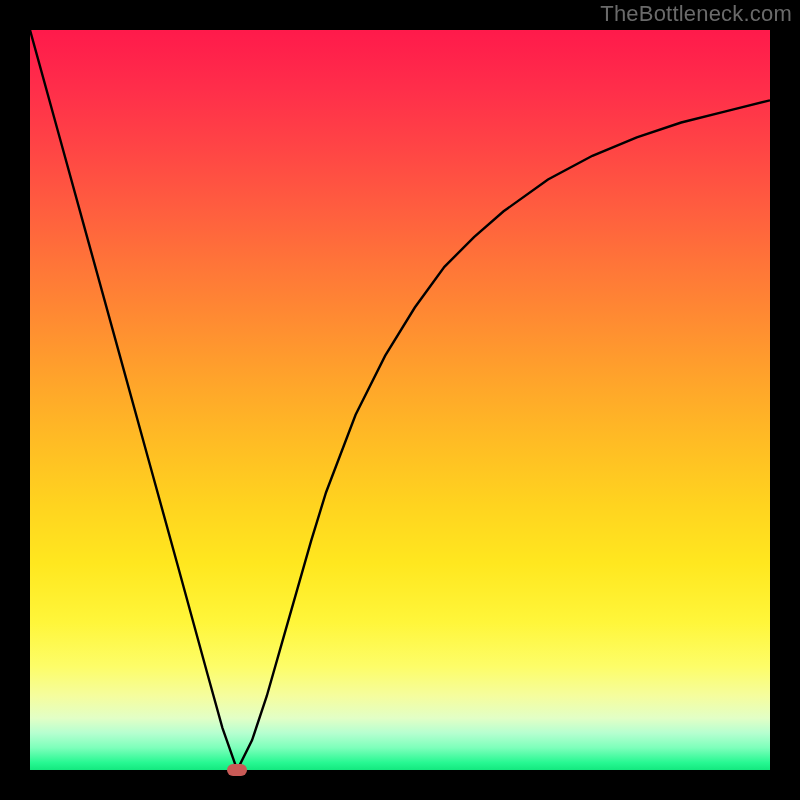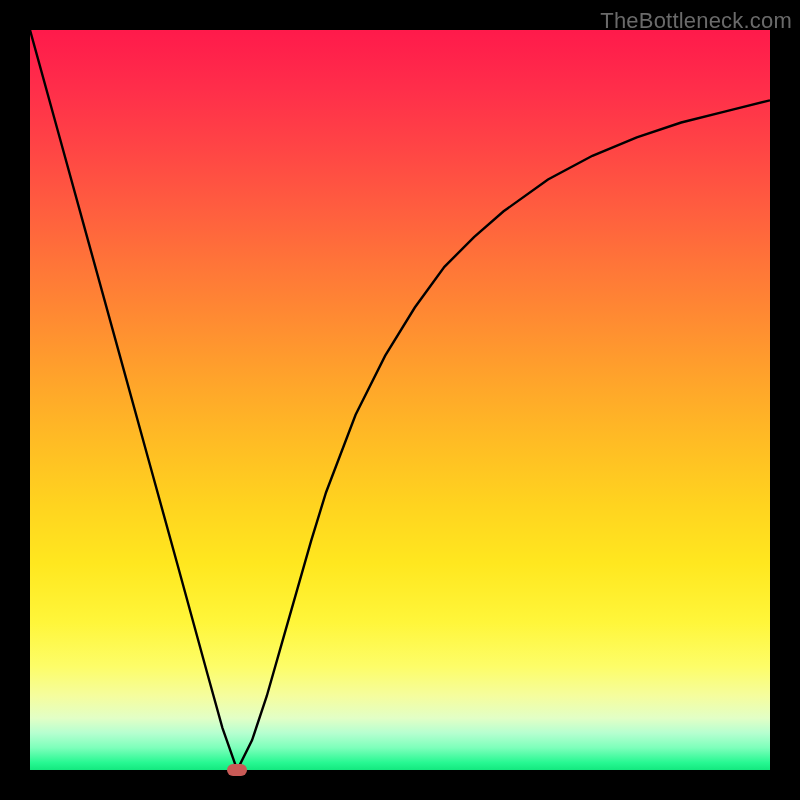--- a/index.html
+++ b/index.html
@@ -40,21 +40,21 @@
       #f5fd9e 90%,
       #e2ffc6 93%,
       #b6ffd0 95%,
       #7dffbb 97%,
       #27f892 99%,
       #14e87f 100%
     );
   }
   .watermark {
     position: absolute;
-    top: 8px;
+    top: 1px;
     right: 8px;
     color: #6a6a6a;
     font-size: 22px;
     font-weight: 500;
     letter-spacing: 0.2px;
     user-select: none;
   }
   svg.curve {
     position: absolute;
     left: 0;

